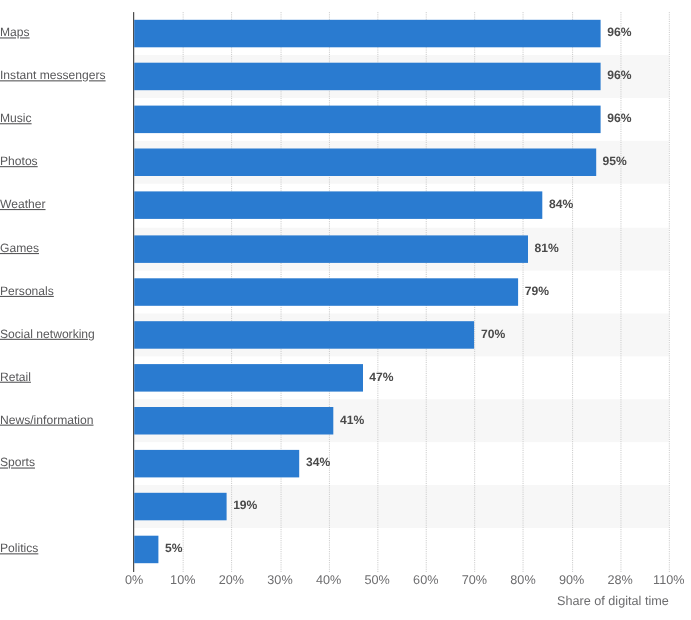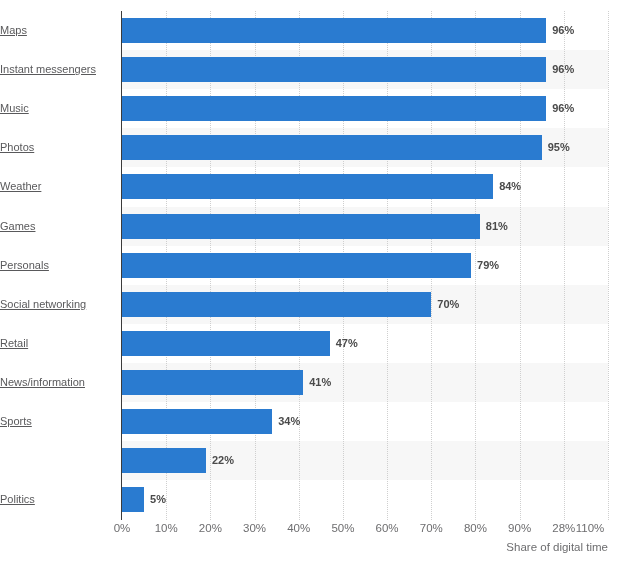--- a/index.html
+++ b/index.html
@@ -204,38 +204,38 @@
         <div class="bar-row" style="top: 351.9px;">
           <div class="bar" style="width: 181.145px; background: rgb(42, 123, 208);"></div>
           <div class="bar-value" style="left: 181.145px;">41%</div>
         </div>
         <div class="bar-row" style="top: 391px;">
           <div class="bar" style="width: 150.218px; background: rgb(42, 123, 208);"></div>
           <div class="bar-value" style="left: 150.218px;">34%</div>
         </div>
         <div class="bar-row" style="top: 430.1px;">
           <div class="bar" style="width: 83.9455px; background: rgb(42, 123, 208);"></div>
-          <div class="bar-value" style="left: 83.9455px;">22%</div>
+          <div class="bar-value" style="left: 83.9455px;">19%</div>
         </div>
         <div class="bar-row" style="top: 469.2px;">
           <div class="bar" style="width: 22.0909px; background: rgb(42, 123, 208);"></div>
           <div class="bar-value" style="left: 22.0909px;">5%</div>
         </div>
       </div>
   </div>
 
   <div id="x-axis-ticks">
       <div class="x-tick" style="left: 0px;">0%</div>
       <div class="x-tick" style="left: 44.1818px;">10%</div>
       <div class="x-tick" style="left: 88.3636px;">20%</div>
       <div class="x-tick" style="left: 132.545px;">30%</div>
       <div class="x-tick" style="left: 176.727px;">40%</div>
       <div class="x-tick" style="left: 220.909px;">50%</div>
       <div class="x-tick" style="left: 265.091px;">60%</div>
       <div class="x-tick" style="left: 309.273px;">70%</div>
       <div class="x-tick" style="left: 353.455px;">80%</div>
       <div class="x-tick" style="left: 397.636px;">90%</div>
       <div class="x-tick" style="left: 441.818px;">28%</div>
-      <div class="x-tick" style="left: 468px;">110%</div>
+      <div class="x-tick" style="left: 486px;">110%</div>
     </div>
   <div id="x-axis-title">Share of digital time</div>
 
 </div>
 
 </body></html>

